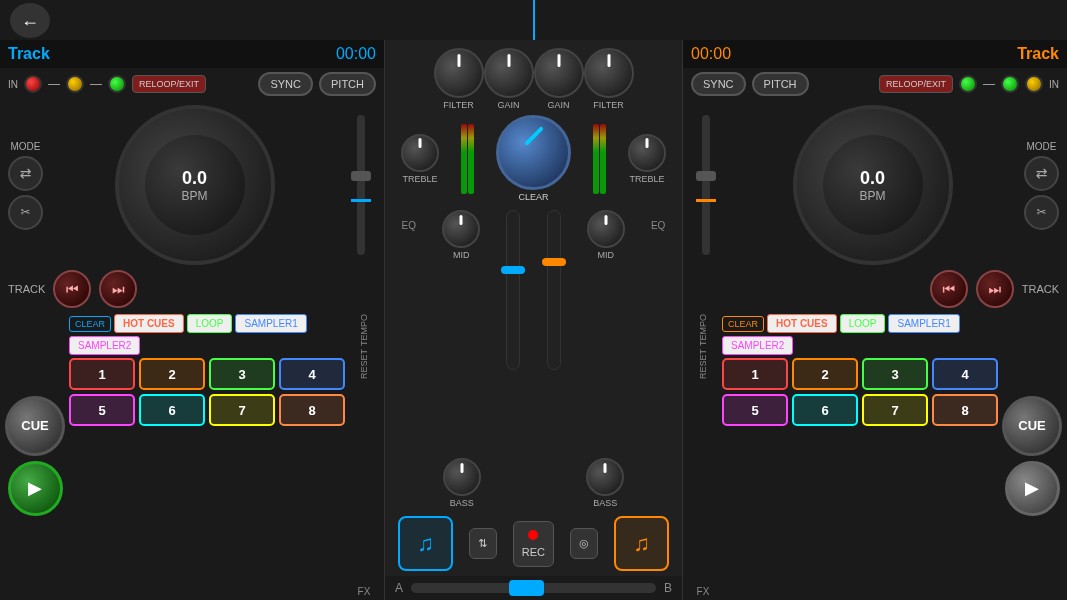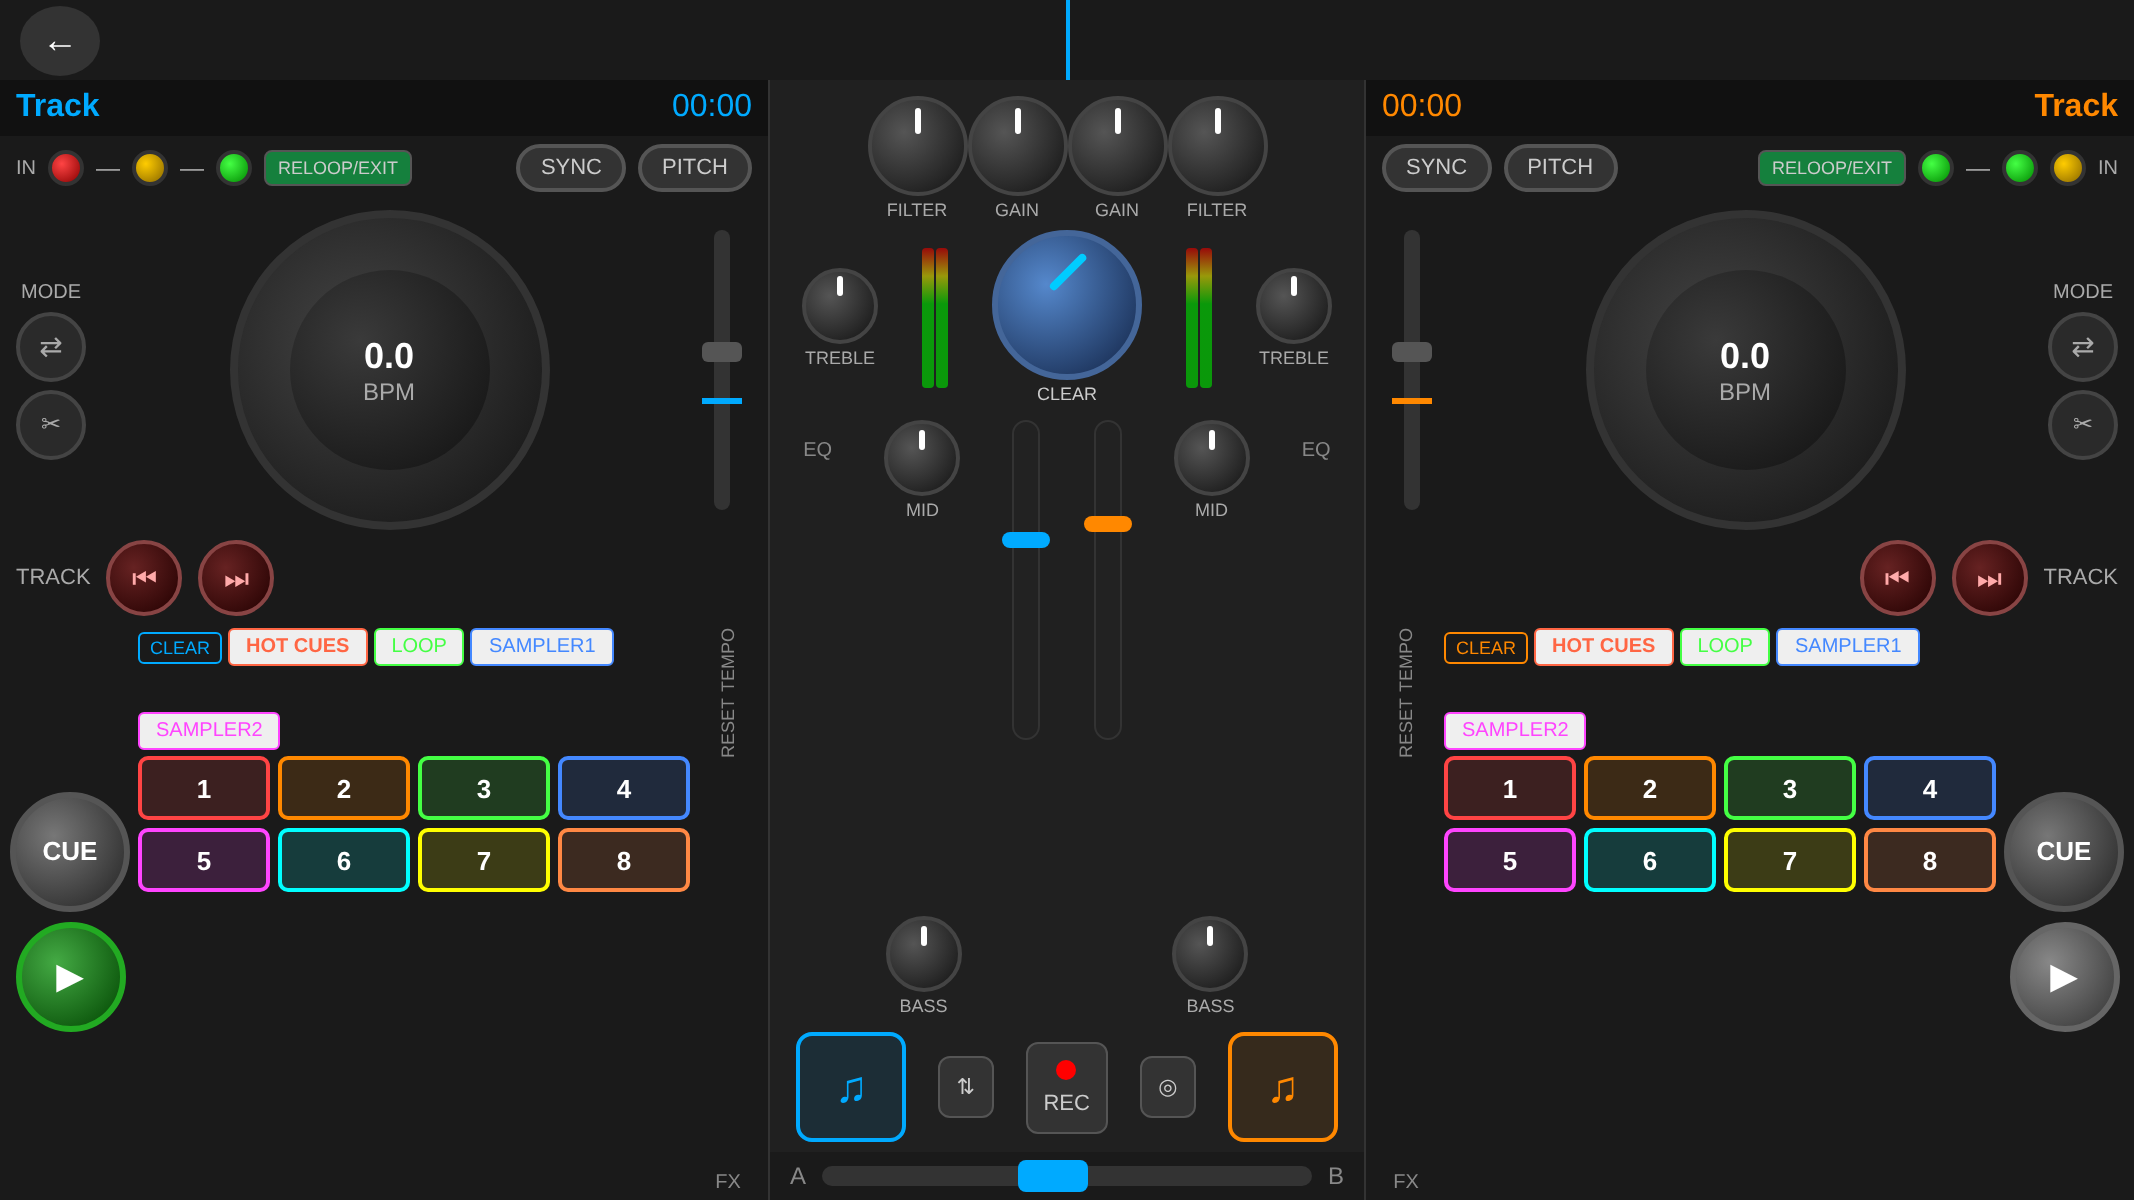--- a/index.html
+++ b/index.html
@@ -86,21 +86,21 @@
     .led {
       width: 18px; height: 18px;
       border-radius: 50%;
       border: 2px solid #333;
     }
     .led-red { background: radial-gradient(circle at 35% 35%, #ff4444, #880000); }
     .led-yellow { background: radial-gradient(circle at 35% 35%, #ffcc00, #886600); }
     .led-green { background: radial-gradient(circle at 35% 35%, #44ff44, #008800); }
 
     .reloop-btn {
-      background: #15803d;
+      background: #7f1d1d;
       border: 1px solid #555;
       border-radius: 4px;
       color: #ccc;
       font-size: 9px;
       padding: 3px 6px;
       cursor: pointer;
     }
     .sp-btn {
       background: #333;
       border: 2px solid #555;
@@ -236,21 +236,21 @@
     .hotcue-tab {
       padding: 3px 8px;
       border-radius: 3px;
       font-size: 10px;
       cursor: pointer;
       border: 1px solid transparent;
     }
     .tab-hotcues { color: #ff6644; border-color: #ff6644 !important; font-weight: bold; }
     .tab-loop { color: #44ff44; border-color: #44ff44 !important; }
     .tab-sampler1 { color: #4488ff; border-color: #4488ff !important; }
-    .tab-sampler2 { color: #ff44ff; border-color: #ff44ff !important; margin-top: 20px; }
+    .tab-sampler2 { color: #ff44ff; border-color: #ff44ff !important; }
 
     .hotcue-grid {
       display: grid;
       grid-template-columns: repeat(4, 1fr);
       gap: 4px;
     }
 
     .hc-btn {
       height: 32px;
       border-radius: 5px;

